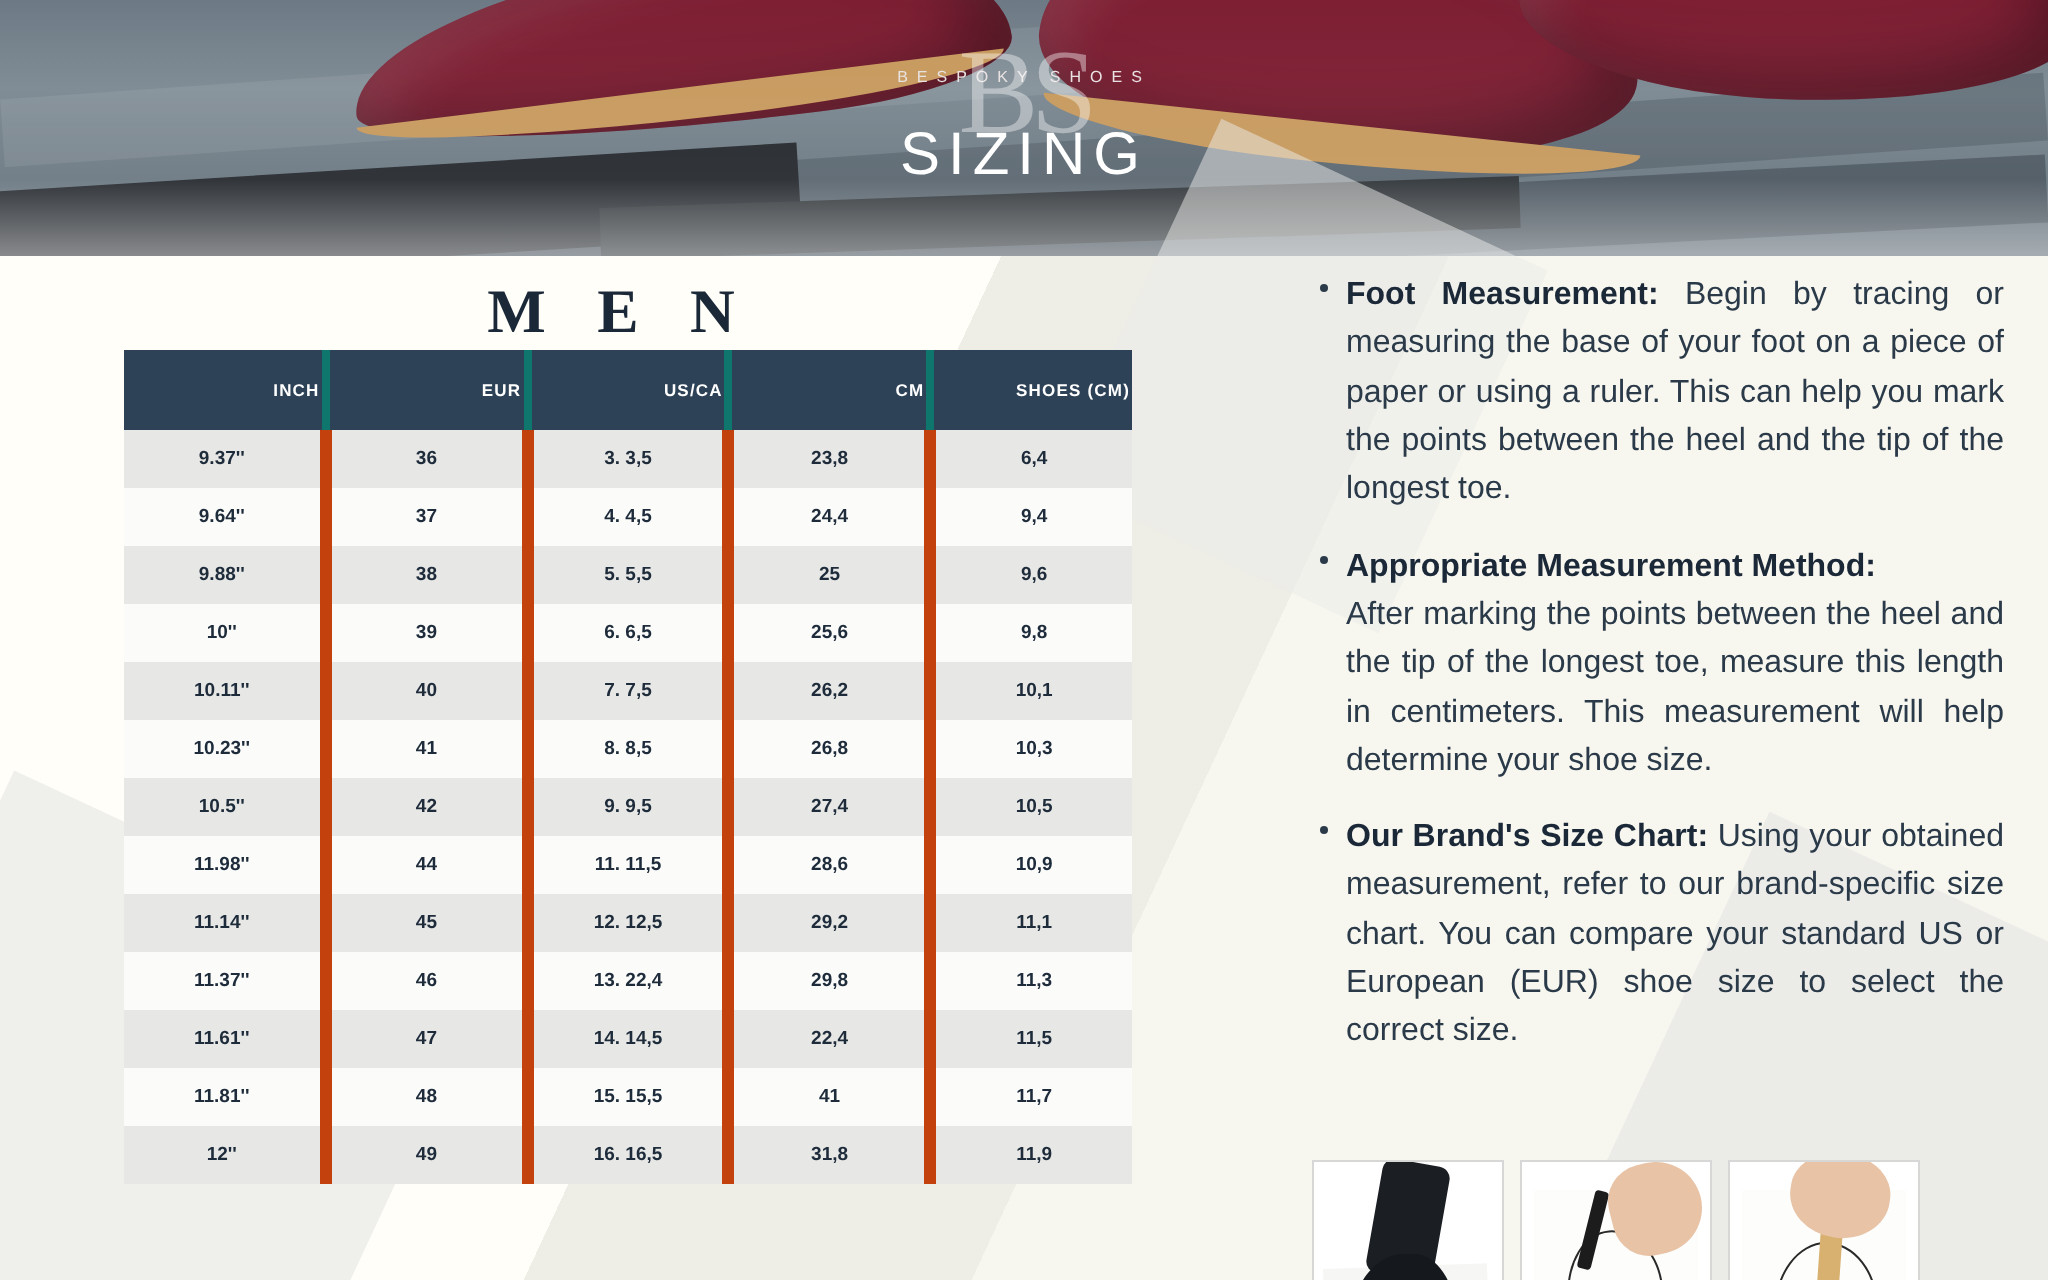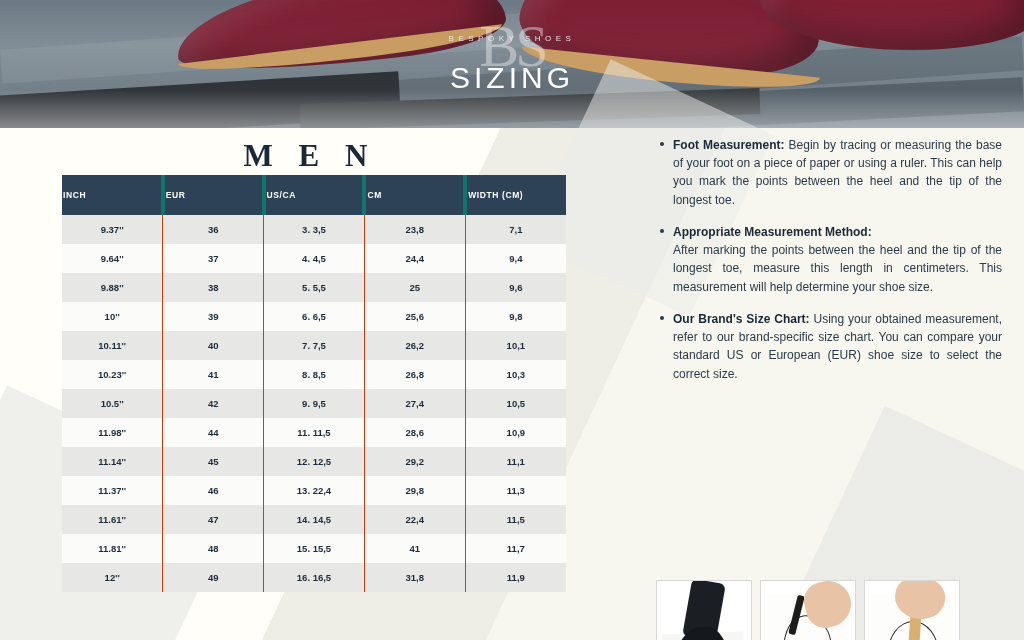--- a/index.html
+++ b/index.html
@@ -184,52 +184,52 @@
     border-collapse: collapse;
     table-layout: fixed;
   }
   .size-table th {
     background: #2d4257;
     color: #ffffff;
     font-size: 8.5px;
     font-weight: 700;
     letter-spacing: 0.6px;
     height: 40px;
-    text-align: left;
+    text-align: right;
     border: none;
   }
   .size-table td {
     font-size: 9.5px;
     font-weight: 700;
     color: #1d2b3a;
     text-align: center;
     height: 29px;
     border: none;
   }
   .size-table tbody tr:nth-child(odd) td { background: #e7e7e5; }
   .size-table tbody tr:nth-child(even) td { background: #fbfbfa; }
-  .size-table tbody tr td + td { border-left: 1px solid #c2410c; }
+  .size-table tbody tr td + td { border-left: 6px solid #c2410c; }
   .size-table thead th + th { border-left: 4px solid #0f766e; }
 
   
   .right-col {
     position: absolute;
     left: 640px; top: 0;
     width: 384px; height: 512px;
     padding: 8px 22px 0 18px;
   }
   ul.tips {
     list-style: none;
     margin: 0; padding: 0;
   }
   ul.tips > li {
     position: relative;
     padding-left: 15px;
     margin-bottom: 14px;
-    font-size: 12px;
+    font-size: 16px;
     line-height: 1.52;
     color: #2b3a49;
     text-align: justify;
   }
   ul.tips > li:before {
     content: "";
     position: absolute;
     left: 2px; top: 6px;
     width: 4px; height: 4px;
     border-radius: 50%;
@@ -358,30 +358,30 @@
     <div class="left-col">
       <div class="men-title">M E N</div>
 
       <table class="size-table">
         <thead>
           <tr>
             <th>INCH</th>
             <th>EUR</th>
             <th>US/CA</th>
             <th>CM</th>
-            <th>WIDTH (CM)</th>
+            <th>SHOES (CM)</th>
           </tr>
         </thead>
         <tbody>
           <tr>
               <td>9.37''</td>
               <td>36</td>
               <td>3. 3,5</td>
               <td>23,8</td>
-              <td>7,1</td>
+              <td>6,4</td>
             </tr>
           <tr>
               <td>9.64''</td>
               <td>37</td>
               <td>4. 4,5</td>
               <td>24,4</td>
               <td>9,4</td>
             </tr>
           <tr>
               <td>9.88''</td>

